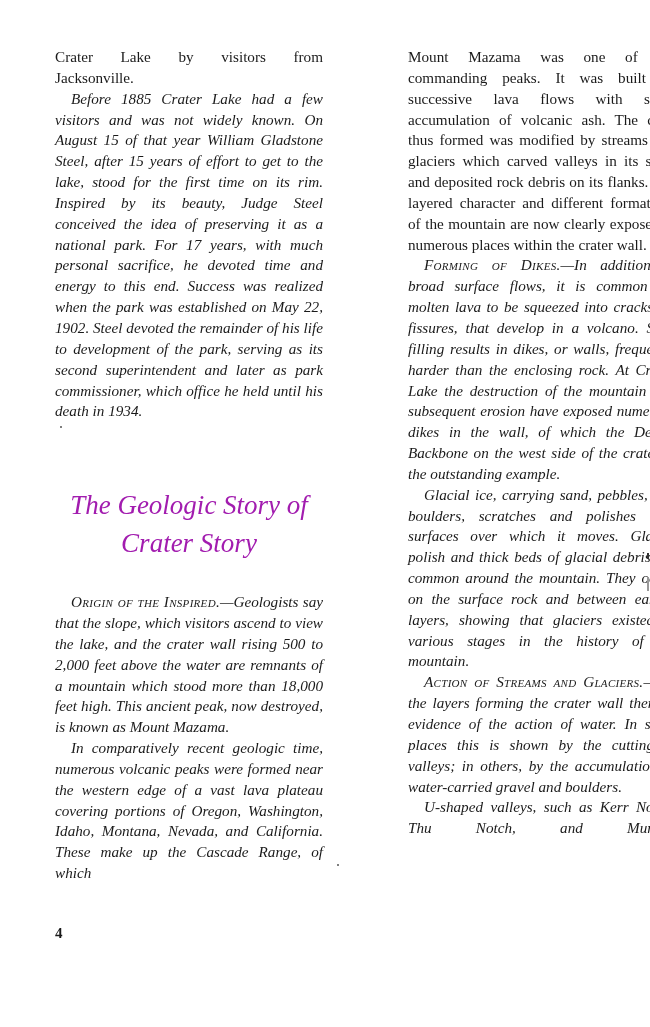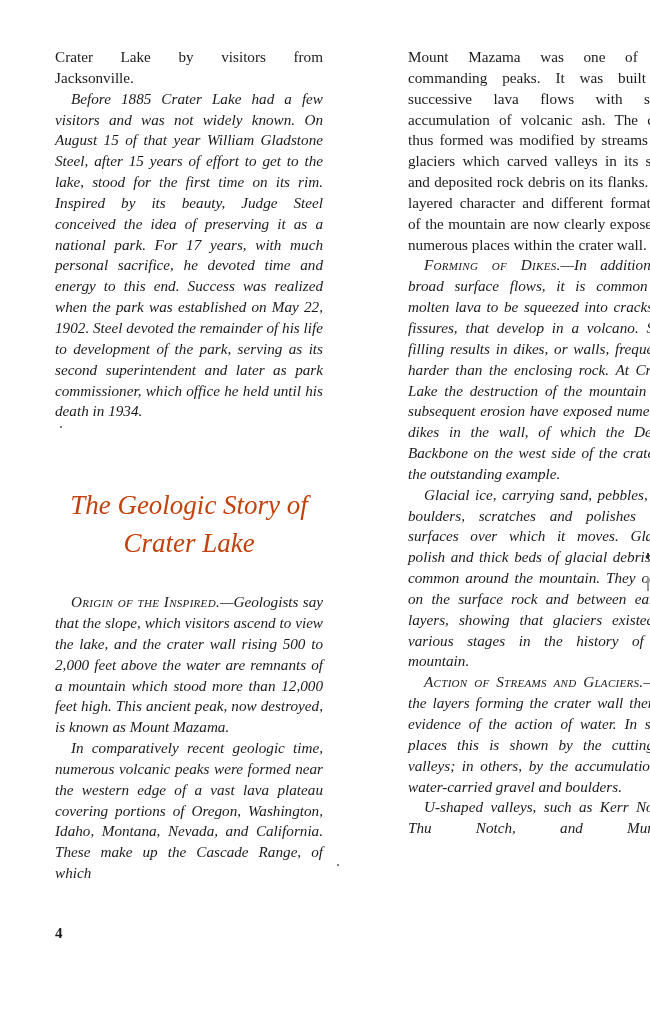--- a/index.html
+++ b/index.html
@@ -42,21 +42,21 @@
     .sc {
       font-variant: small-caps;
       letter-spacing: 0.3px;
     }
     .heading {
       margin: 64px 0 30px 0;
       text-align: center;
       font-style: italic;
       font-size: 27px;
       line-height: 38px;
-      color: #c2410c;
+      color: #a21caf;
     }
     .heading span { display: block; }
     .page-number {
       position: absolute;
       left: 55px;
       top: 925px;
       font-size: 15px;
       font-weight: bold;
       font-family: "Liberation Serif", serif;
     }
@@ -78,24 +78,24 @@
 <body>
 
 <div class="page">
 
   <div class="column col-left">
     <p style="word-spacing:6px;"><span>Crater Lake by visitors from Jacksonville.</span></p>
     <p class="indent"><span>Before 1885 Crater Lake had a few visitors and was not widely known. On August 15 of that year William Gladstone Steel, after 15 years of effort to get to the lake, stood for the first time on its rim.  Inspired by its beauty, Judge Steel conceived the idea of preserving it as a national park. For 17 years, with much personal sacrifice, he devoted time and energy to this end.  Success was realized when the park was established on May 22, 1902.  Steel devoted the remainder of his life to development of the park, serving as its second superintendent and later as park commissioner, which office he held until his death in 1934.</span></p>
 
     <div class="heading">
       <span>The Geologic Story of</span>
-      <span>Crater Lake</span>
+      <span>Crater Story</span>
     </div>
 
-    <p class="indent"><span class="sc">Origin of the Inspired.</span><span>—Geologists say that the slope, which visitors ascend to view the lake, and the crater wall rising 500 to 2,000 feet above the water are remnants of a mountain which stood more than 12,000 feet high.  This ancient peak, now destroyed, is known as Mount Mazama.</span></p>
+    <p class="indent"><span class="sc">Origin of the Inspired.</span><span>—Geologists say that the slope, which visitors ascend to view the lake, and the crater wall rising 500 to 2,000 feet above the water are remnants of a mountain which stood more than 18,000 feet high.  This ancient peak, now destroyed, is known as Mount Mazama.</span></p>
     <p class="indent"><span>In comparatively recent geologic time, numerous volcanic peaks were formed near the western edge of a vast lava plateau covering portions of Oregon, Washington, Idaho, Montana, Nevada, and California.  These make up the Cascade Range, of which</span></p>
   </div>
 
   <div class="column col-right">
     <p><span>Mount Mazama was one of the commanding peaks.  It was built by successive lava flows with some accumulation of volcanic ash.  The cone thus formed was modified by streams and glaciers which carved valleys in its sides and deposited rock debris on its flanks.  The layered character and different formations of the mountain are now clearly exposed in numerous places within the crater wall.</span></p>
     <p class="indent"><span class="sc">Forming of Dikes.</span><span>—In addition to broad surface flows, it is common for molten lava to be squeezed into cracks, or fissures, that develop in a volcano.  Such filling results in dikes, or walls, frequently harder than the enclosing rock.  At Crater Lake the destruction of the mountain and subsequent erosion have exposed numerous dikes in the wall, of which the Devil’s Backbone on the west side of the crater is the outstanding example.</span></p>
     <p class="indent"><span>Glacial ice, carrying sand, pebbles, and boulders, scratches and polishes rock surfaces over which it moves. Glacial polish and thick beds of glacial debris are common around the mountain.  They occur on the surface rock and between earlier layers, showing that glaciers existed at various stages in the history of the mountain.</span></p>
     <p class="indent"><span class="sc">Action of Streams and Glaciers.</span><span>— In the layers forming the crater wall there is evidence of the action of water.  In some places this is shown by the cutting of valleys; in others, by the accumulation of water-carried gravel and boulders.</span></p>
     <p class="indent line-fill"><span>U-shaped valleys, such as Kerr Notch, Thu Notch, and Munson</span></p>
   </div>

